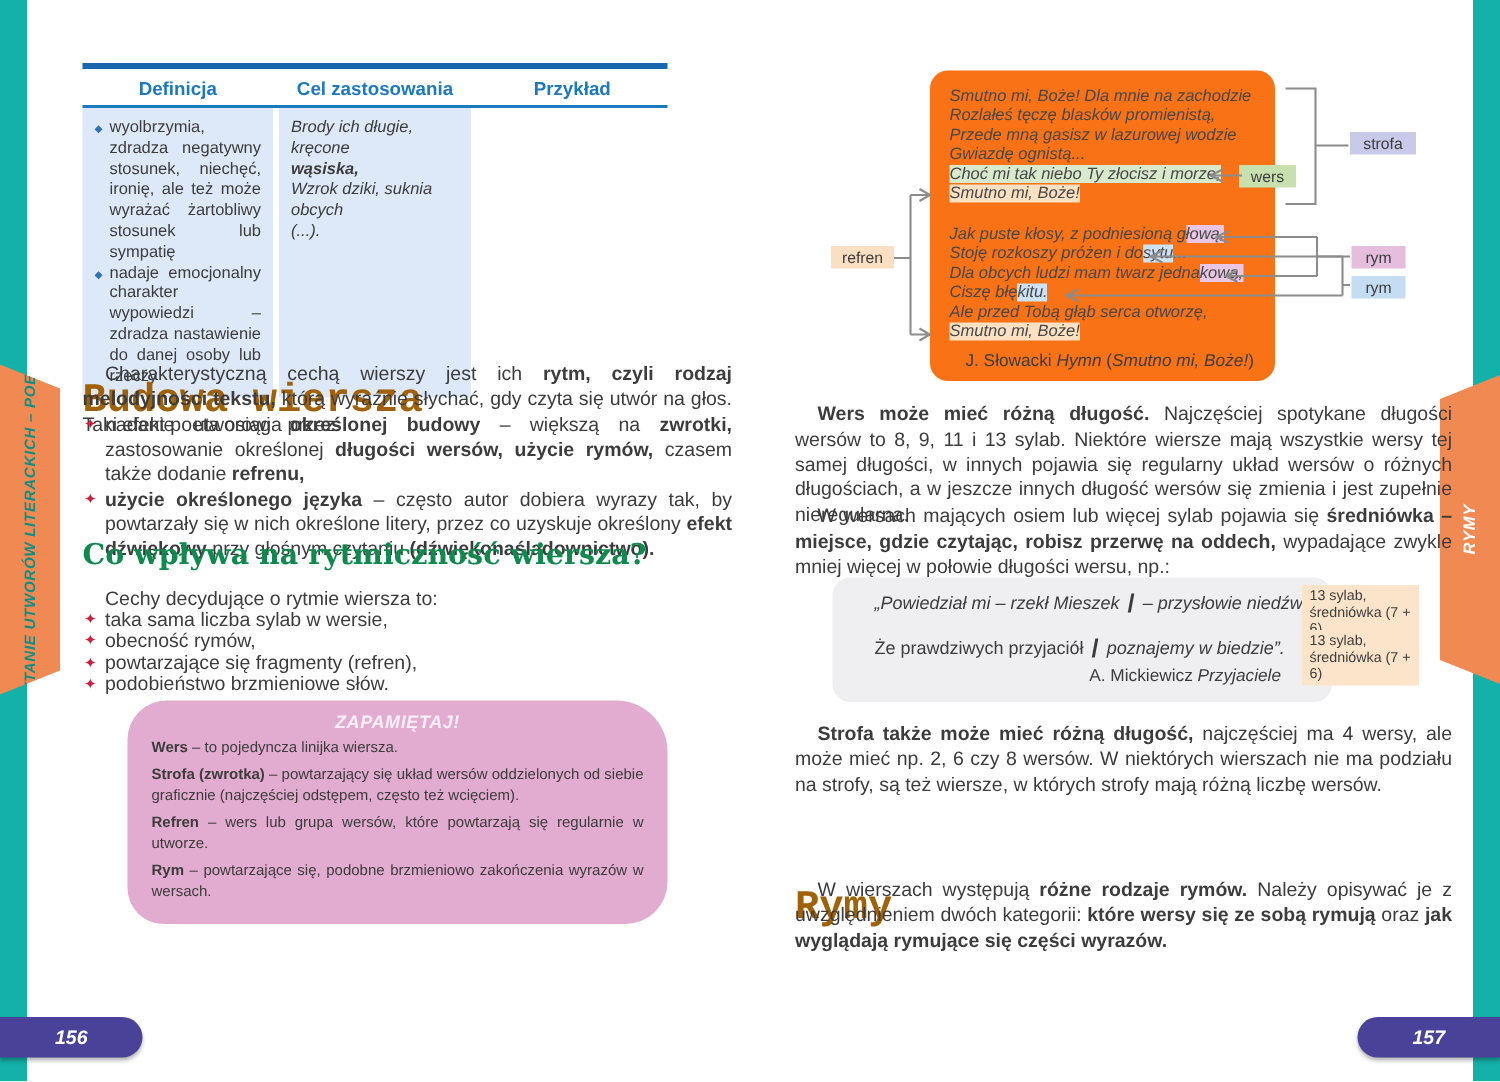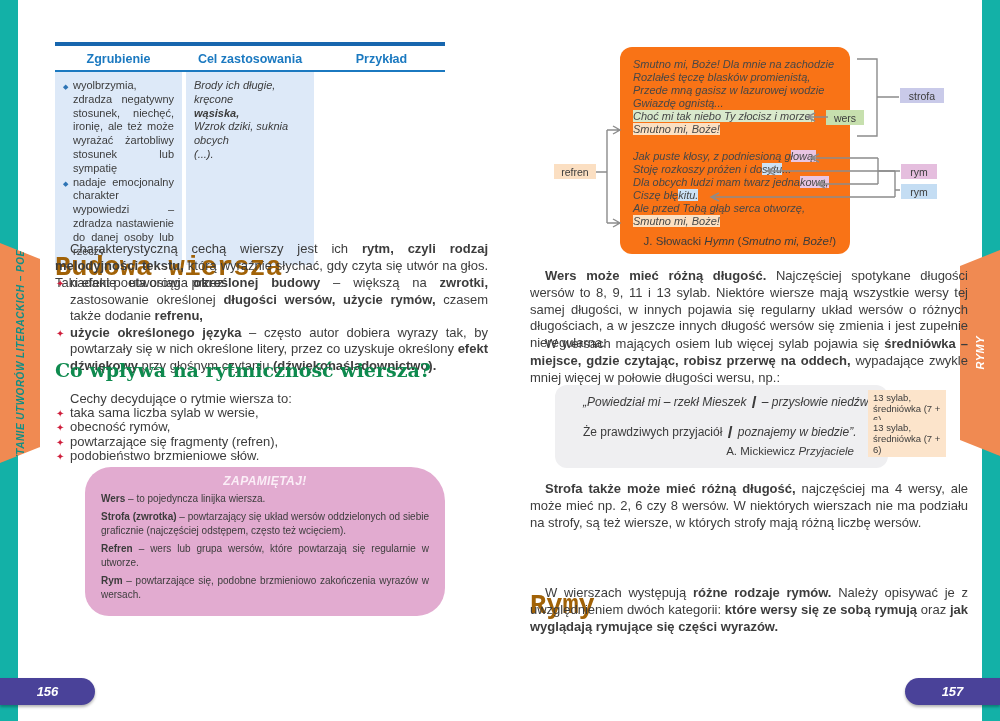--- a/index.html
+++ b/index.html
@@ -98,21 +98,21 @@
   </div>
   <div class="tab tab-r">
     <span class="vtext">RYMY</span>
   </div>
   <div class="badge l">156</div>
   <div class="badge r">157</div>
 
   <div class="abs table">
     <div class="t-topline"></div>
     <div class="t-head">
-      <div>Zgrubienie</div>
+      <div>Definicja</div>
       <div>Cel zastosowania</div>
       <div>Przykład</div>
     </div>
     <div class="t-body">
       <div class="t-cell t-c2">
         <div class="tb-item"><span class="mk">◆</span><span><span>wyolbrzymia, zdradza negatywny stosunek, niechęć, ironię, ale też może wyrażać żartobliwy stosunek lub sympatię</span></span></div>
         <div class="tb-item"><span class="mk">◆</span><span><span>nadaje emocjonalny charakter wypowiedzi – zdradza nastawienie do danej osoby lub rzeczy</span></span></div>
       </div>
       <div class="t-cell t-c3">
         <div><span class="i">Brody ich długie, kręcone</span></div>

